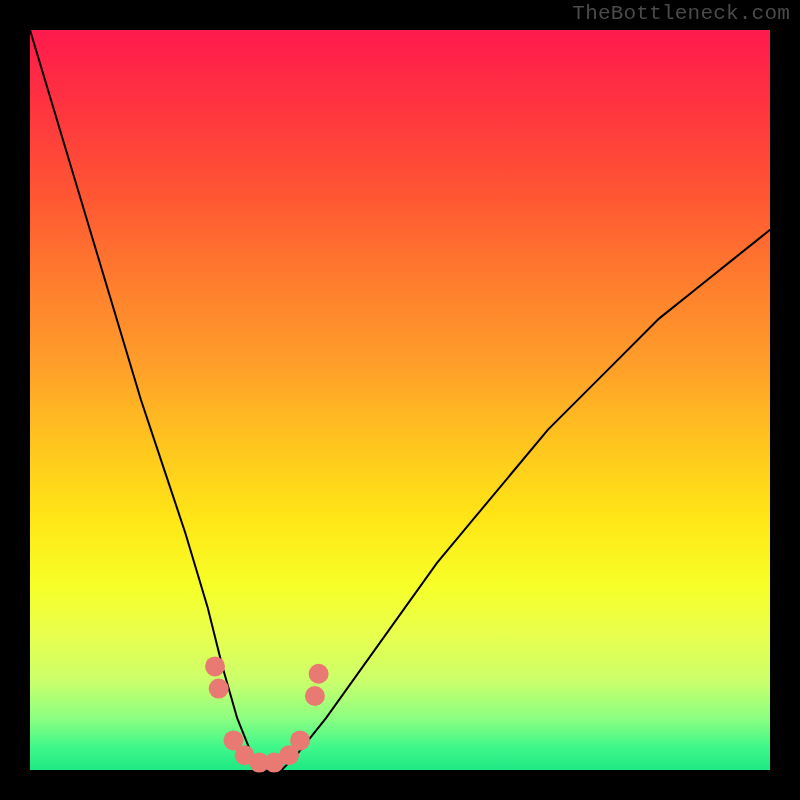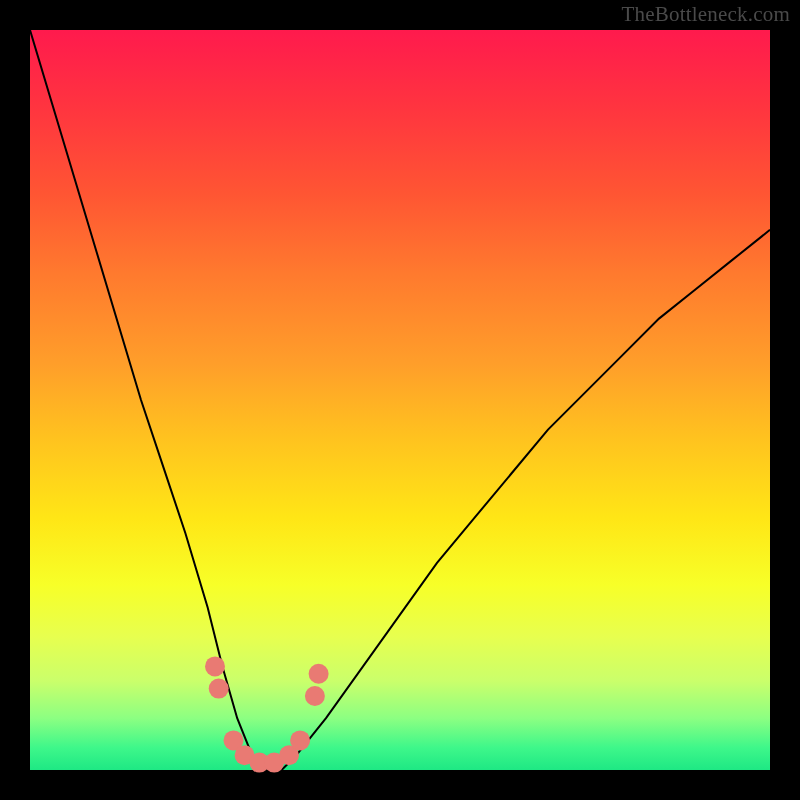--- a/index.html
+++ b/index.html
@@ -38,21 +38,21 @@
       #caff6b 88%,
       #8cff82 93%,
       #3ef78a 97%,
       #1ee884 100%
     );
   }
   .watermark {
     position: absolute;
     top: 2px;
     right: 10px;
-    font-family: Liberation Serif, serif;
+    font-family: Liberation Mono, monospace;
     font-size: 21px;
     color: #4a4a4a;
     letter-spacing: 0.2px;
     user-select: none;
   }
   svg.curve {
     position: absolute;
     left: 0;
     top: 0;
     width: 740px;

